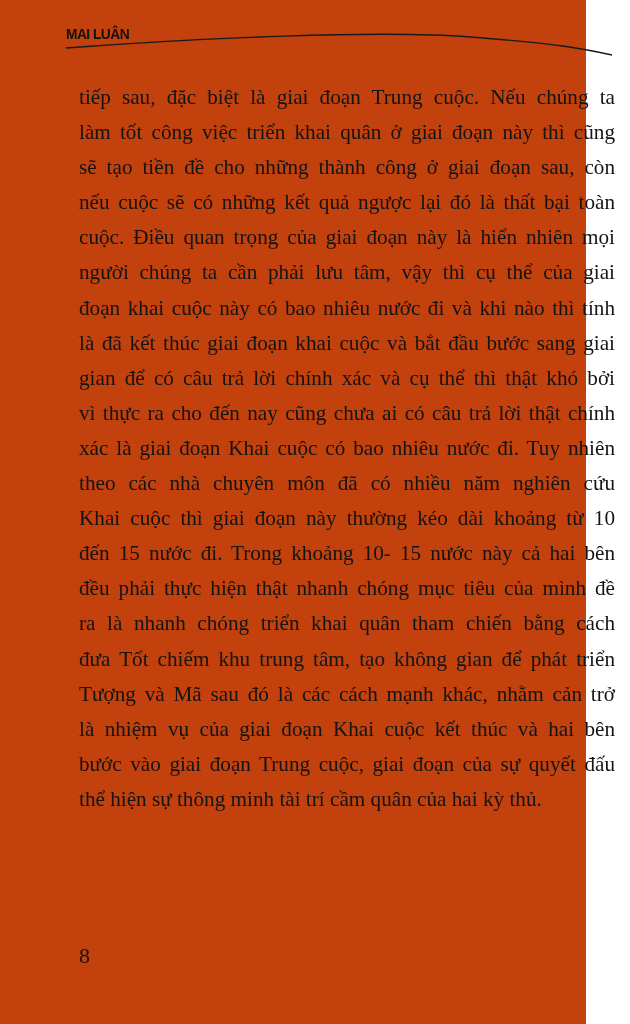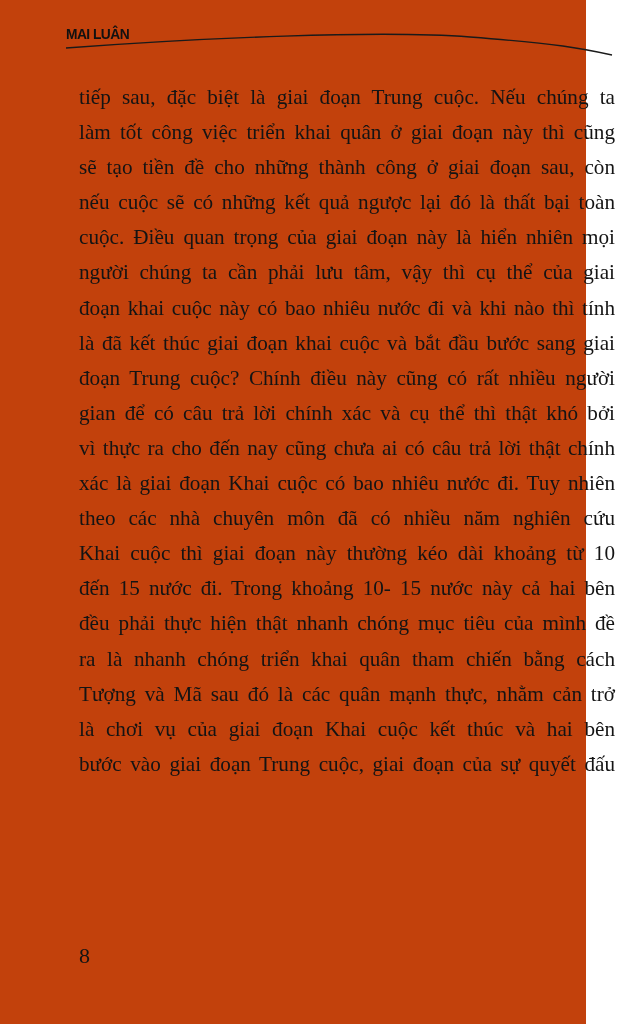--- a/index.html
+++ b/index.html
@@ -84,32 +84,33 @@
   <div class="body-text">
     <div>
       <span class="line">tiếp sau, đặc biệt là giai đoạn Trung cuộc. Nếu chúng ta</span>
       <span class="line">làm tốt công việc triển khai quân ở giai đoạn này thì cũng</span>
       <span class="line">sẽ tạo tiền đề cho những thành công ở giai đoạn sau, còn</span>
       <span class="line">nếu cuộc sẽ có những kết quả ngược lại đó là thất bại toàn</span>
       <span class="line">cuộc. Điều quan trọng của giai đoạn này là hiển nhiên mọi</span>
       <span class="line">người chúng ta cần phải lưu tâm, vậy thì cụ thể của giai</span>
       <span class="line">đoạn khai cuộc này có bao nhiêu nước đi và khi nào thì tính</span>
       <span class="line">là đã kết thúc giai đoạn khai cuộc và bắt đầu bước sang giai</span>
-      <span class="line">đoạn Trung cuộc? Chính điều này cũng có rất nhiều người</span>
       <span class="line">gian để có câu trả lời chính xác và cụ thể thì thật khó bởi</span>
       <span class="line">vì thực ra cho đến nay cũng chưa ai có câu trả lời thật chính</span>
       <span class="line">xác là giai đoạn Khai cuộc có bao nhiêu nước đi. Tuy nhiên</span>
       <span class="line">theo các nhà chuyên môn đã có nhiều năm nghiên cứu</span>
       <span class="line">Khai cuộc thì giai đoạn này thường kéo dài khoảng từ 10</span>
       <span class="line">đến 15 nước đi. Trong khoảng 10- 15 nước này cả hai bên</span>
       <span class="line">đều phải thực hiện thật nhanh chóng mục tiêu của mình đề</span>
       <span class="line">ra là nhanh chóng triển khai quân tham chiến bằng cách</span>
-      <span class="line">Tượng và Mã sau đó là các quân mạnh thực, nhằm cản trở</span>
+      <span class="line">đưa Tốt chiếm khu trung tâm, tạo không gian để phát triển</span>
+      <span class="line">Tượng và Mã sau đó là các cách mạnh khác, nhằm cản trở</span>
     </div>
     <div>
-      <span class="line">là chơi vụ của giai đoạn Khai cuộc kết thúc và hai bên</span>
+      <span class="line">là nhiệm vụ của giai đoạn Khai cuộc kết thúc và hai bên</span>
       <span class="line">bước vào giai đoạn Trung cuộc, giai đoạn của sự quyết đấu</span>
+      <span class="line last">thể hiện sự thông minh tài trí cầm quân của hai kỳ thủ.</span>
     </div>
   </div>
 
   <div class="page-number">8</div>
 
 </div>
 
 </body></html>

